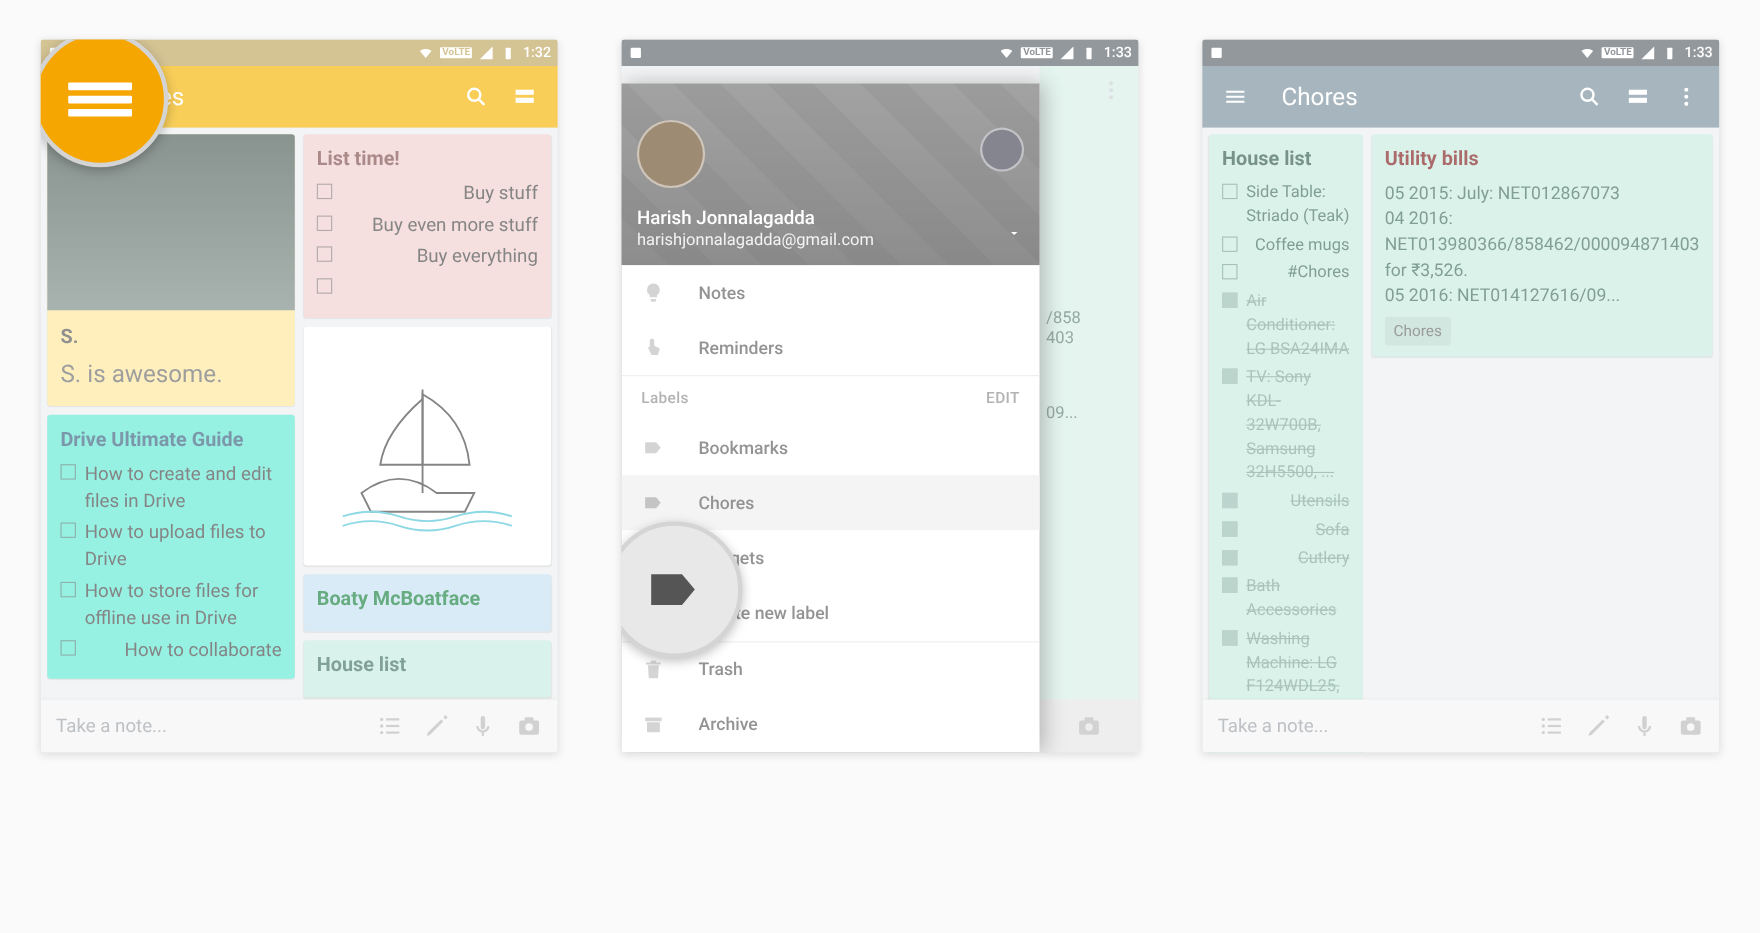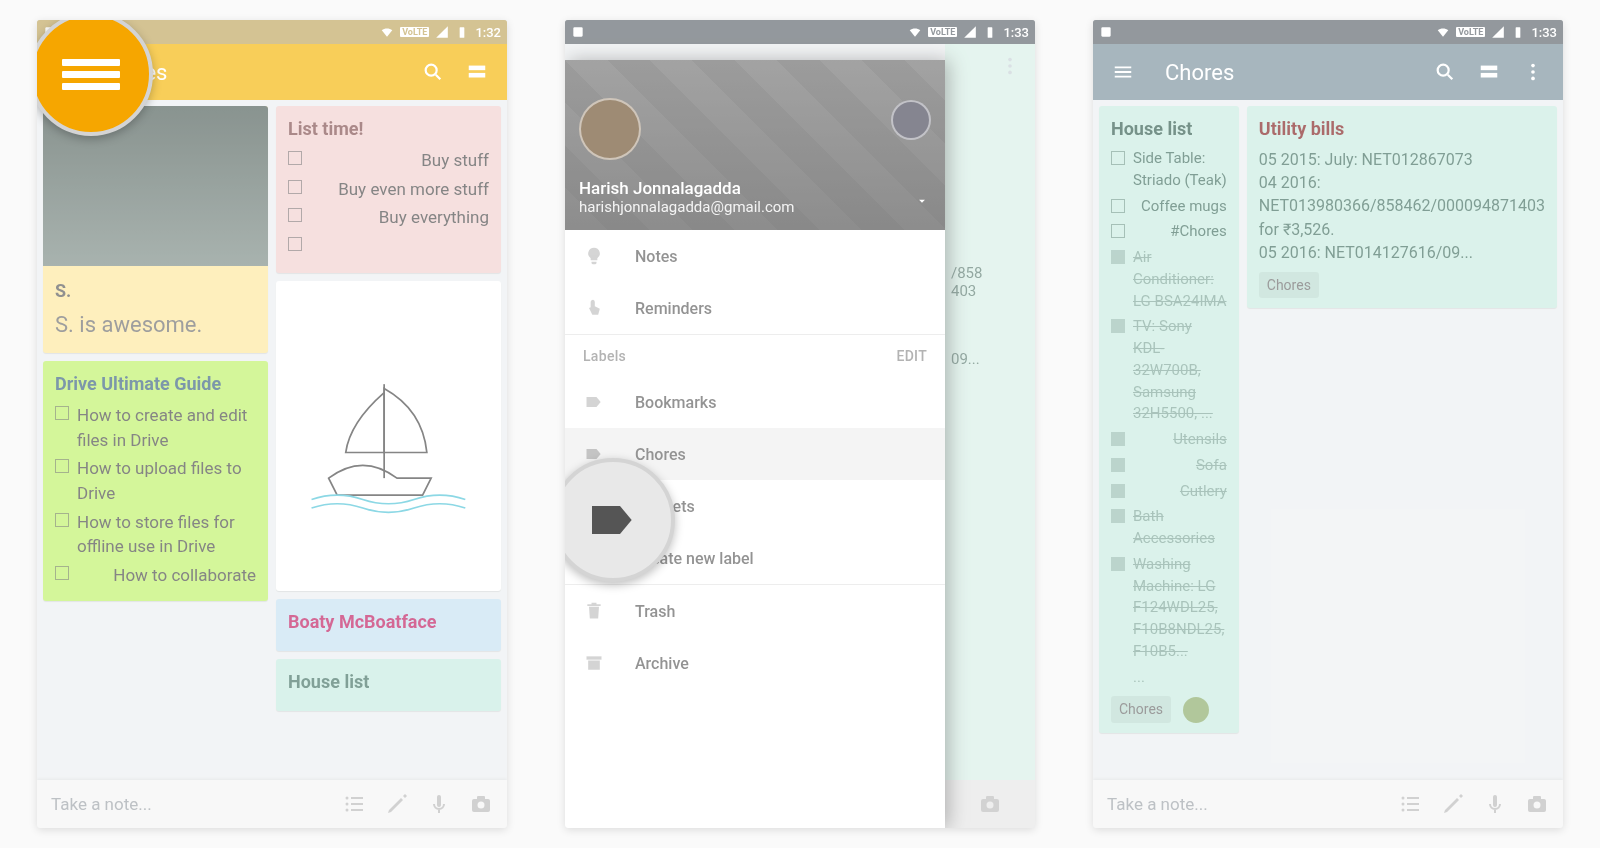--- a/index.html
+++ b/index.html
@@ -1,17 +1,17 @@
 <!DOCTYPE html>
 <html><head>
 <meta charset="utf-8">
 <style>
   * { box-sizing: border-box; margin: 0; padding: 0; }
   body { background: #fafafa; font-family: 'Roboto', 'Helvetica Neue', Arial, sans-serif; display: flex; justify-content: space-around; align-items: flex-start; padding: 20px 8px; }
-  .phone { width: 470px; height: 808px; background: #eceff1; border-radius: 3px; position: relative; overflow: hidden; box-shadow: 0 2px 8px rgba(0,0,0,0.12); }
+  .phone { width: 470px; height: 648px; background: #eceff1; border-radius: 3px; position: relative; overflow: hidden; box-shadow: 0 2px 8px rgba(0,0,0,0.12); margin-top: 16px; }
   .overlay-faded::after { content:""; position:absolute; inset:0; background:rgba(255,255,255,0.35); pointer-events:none; z-index:30; }
 
   
   .statusbar { height: 24px; background: #bda45a; display:flex; align-items:center; justify-content:flex-end; padding: 0 6px; gap:6px; font-size:13px; color:#fff; font-weight:500; }
   .statusbar.grey { background:#5a6269; }
   .sb-left-icons { position:absolute; left:6px; display:flex; gap:6px; }
   .sb-ic { width:14px; height:14px; }
 
   
   .appbar { height: 56px; display:flex; align-items:center; padding: 0 8px; color:#fff; }
@@ -113,21 +113,21 @@
 
   <div class="grid">
     <div class="col">
       <div class="note imgnote" style="background:#fde79a">
         <div class="img"></div>
         <div class="body">
           <div class="note-title">S.</div>
           <div style="font-size:22px;color:#6b6b6b;line-height:1.4">S. is awesome.</div>
         </div>
       </div>
-      <div class="note" style="background:#bef264">
+      <div class="note" style="background:#5eead4">
         <div class="note-title" style="color:#36607d">Drive Ultimate Guide</div>
         <div class="ck">
             <div class="box"></div>
             <span>How to create and edit files in Drive</span>
           </div>
         <div class="ck">
             <div class="box"></div>
             <span>How to upload files to Drive</span>
           </div>
         <div class="ck">
@@ -164,21 +164,21 @@
         <svg viewBox="0 0 200 200">
           <path d="M30 150 Q70 120 110 150 L150 150 L140 170 L40 170 Z" fill="none" stroke="#444" stroke-width="2"></path>
           <path d="M95 150 L95 40" stroke="#444" stroke-width="2"></path>
           <path d="M95 45 Q140 70 145 120 L95 120 Z" fill="none" stroke="#444" stroke-width="2"></path>
           <path d="M95 50 Q55 85 50 120 L95 120" fill="none" stroke="#444" stroke-width="2"></path>
           <path d="M10 175 Q40 165 70 175 T130 175 T190 175" fill="none" stroke="#4fc3d7" stroke-width="2"></path>
           <path d="M10 185 Q40 175 70 185 T130 185 T190 185" fill="none" stroke="#4fc3d7" stroke-width="2"></path>
         </svg>
       </div>
       <div class="note" style="background:#c5e1f2">
-        <div class="note-title" style="color:#be185d">Boaty McBoatface</div>
+        <div class="note-title" style="color:#15803d">Boaty McBoatface</div>
       </div>
       <div class="note" style="background:#c5ece0">
         <div class="note-title" style="color:#3e6e60">House list</div>
       </div>
     </div>
   </div>
 
   <div class="bottombar">
     <div class="bb-hint">Take a note...</div>
     <svg class="bb-ic" viewBox="0 0 24 24" fill="#888">

